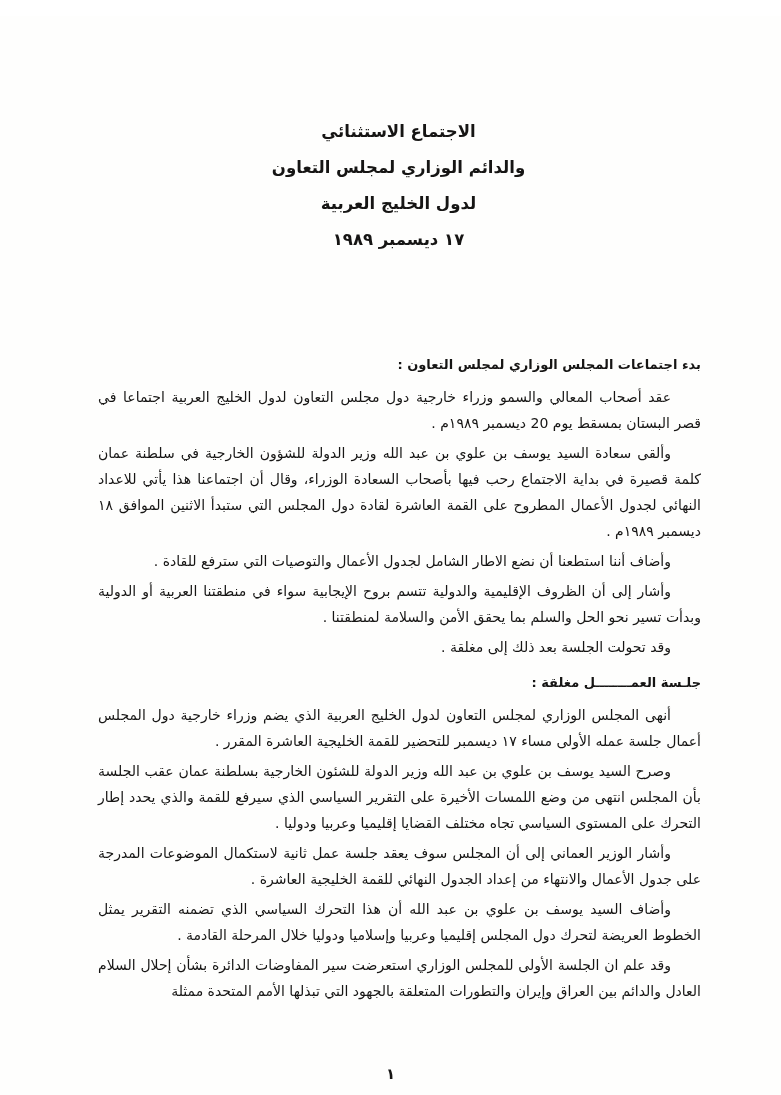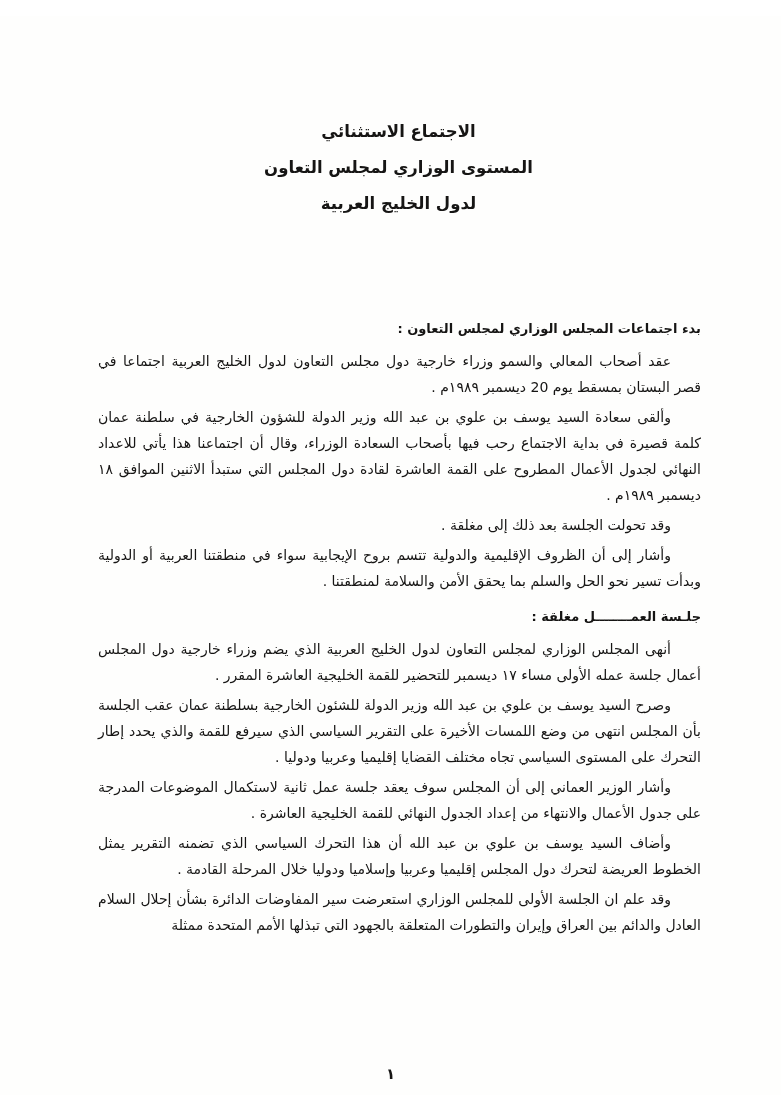--- a/index.html
+++ b/index.html
@@ -61,32 +61,34 @@
     font-weight: bold;
   }
 </style>
 </head>
 <body>
 
 <div class="page">
 
   <header class="title-block">
     <div class="title-line">الاجتماع الاستثنائي</div>
-    <div class="title-line">المستوى الوزاري لمجلس التعاون</div>
+    <div class="title-line">والدائم الوزاري لمجلس التعاون</div>
     <div class="title-line">لدول الخليج العربية</div>
+    <div class="title-line">١٧ ديسمبر ١٩٨٩</div>
   </header>
 
   <main class="doc-body">
 
     <h2 class="section-heading">بدء اجتماعات المجلس الوزاري لمجلس التعاون :</h2>
 
     <p>عقد أصحاب المعالي والسمو وزراء خارجية دول مجلس التعاون لدول الخليج العربية اجتماعا في قصر البستان بمسقط يوم 20 ديسمبر ١٩٨٩م .</p>
     <p>وألقى سعادة السيد يوسف بن علوي بن عبد الله وزير الدولة للشؤون الخارجية في سلطنة عمان كلمة قصيرة في بداية الاجتماع رحب فيها بأصحاب السعادة الوزراء، وقال أن اجتماعنا هذا يأتي للاعداد النهائي لجدول الأعمال المطروح على القمة العاشرة لقادة دول المجلس التي ستبدأ الاثنين الموافق ١٨ ديسمبر ١٩٨٩م .</p>
+    <p>وأضاف أننا استطعنا أن نضع الاطار الشامل لجدول الأعمال والتوصيات التي سترفع للقادة .</p>
+    <p>وأشار إلى أن الظروف الإقليمية والدولية تتسم بروح الإيجابية سواء في منطقتنا العربية أو الدولية وبدأت تسير نحو الحل والسلم بما يحقق الأمن والسلامة لمنطقتنا .</p>
     <p>وقد تحولت الجلسة بعد ذلك إلى مغلقة .</p>
-    <p>وأشار إلى أن الظروف الإقليمية والدولية تتسم بروح الإيجابية سواء في منطقتنا العربية أو الدولية وبدأت تسير نحو الحل والسلم بما يحقق الأمن والسلامة لمنطقتنا .</p>
 
     <h2 class="section-heading second">جلـسة العمــــــــل مغلقة :</h2>
 
     <p>أنهى المجلس الوزاري لمجلس التعاون لدول الخليج العربية الذي يضم وزراء خارجية دول المجلس أعمال جلسة عمله الأولى مساء ١٧ ديسمبر للتحضير للقمة الخليجية العاشرة المقرر .</p>
     <p>وصرح السيد يوسف بن علوي بن عبد الله وزير الدولة للشئون الخارجية بسلطنة عمان عقب الجلسة بأن المجلس انتهى من وضع اللمسات الأخيرة على التقرير السياسي الذي سيرفع للقمة والذي يحدد إطار التحرك على المستوى السياسي تجاه مختلف القضايا إقليميا وعربيا ودوليا .</p>
     <p>وأشار الوزير العماني إلى أن المجلس سوف يعقد جلسة عمل ثانية لاستكمال الموضوعات المدرجة على جدول الأعمال والانتهاء من إعداد الجدول النهائي للقمة الخليجية العاشرة .</p>
     <p>وأضاف السيد يوسف بن علوي بن عبد الله أن هذا التحرك السياسي الذي تضمنه التقرير يمثل الخطوط العريضة لتحرك دول المجلس إقليميا وعربيا وإسلاميا ودوليا خلال المرحلة القادمة .</p>
     <p>وقد علم ان الجلسة الأولى للمجلس الوزاري استعرضت سير المفاوضات الدائرة بشأن إحلال السلام العادل والدائم بين العراق وإيران والتطورات المتعلقة بالجهود التي تبذلها الأمم المتحدة ممثلة</p>
 
   </main>

